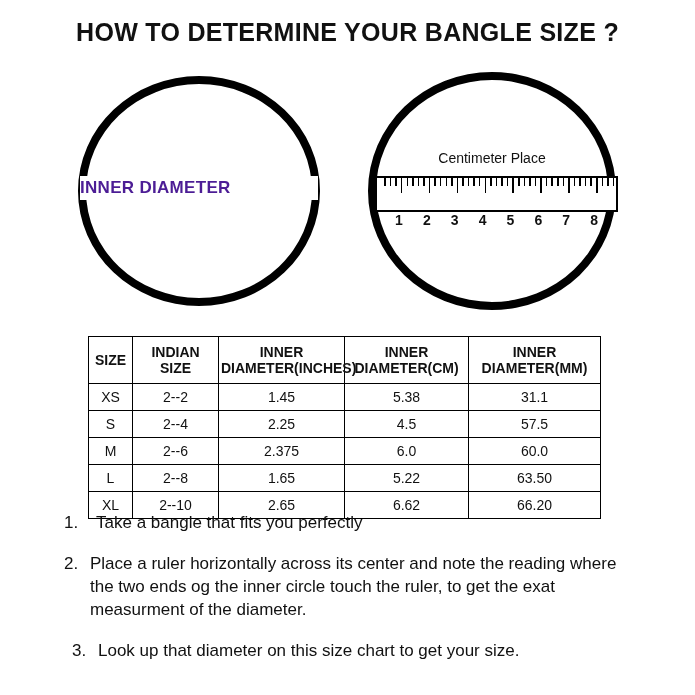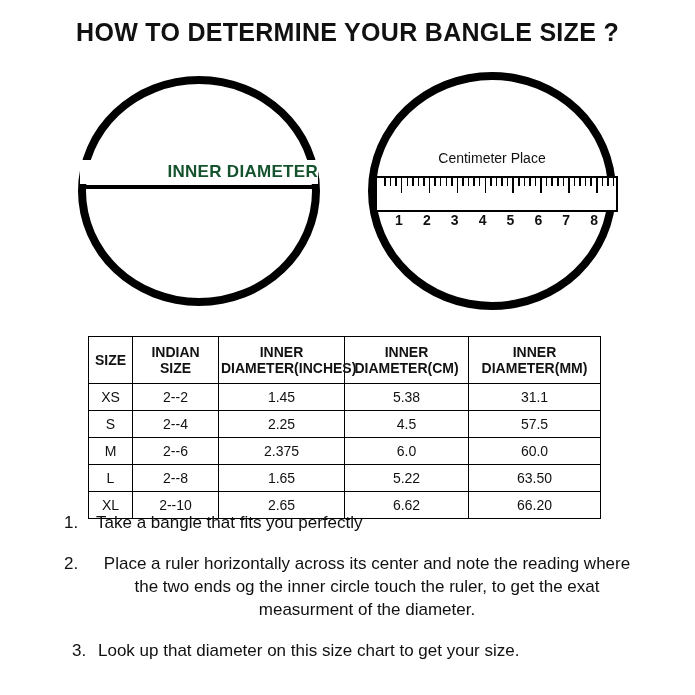--- a/index.html
+++ b/index.html
@@ -71,26 +71,26 @@
     left: 80px;
     top: 113px;
     width: 238px;
     height: 4px;
     background: #000000;
   }
 
   .diameter-label {
     position: absolute;
     left: 80px;
-    top: 88px;
+    top: 104px;
     width: 238px;
-    text-align: right;
+    text-align: left;
     font-size: 17px;
     font-weight: 700;
-    color: #14532d;
+    color: #4c1d95;
     background: #ffffff;
     padding: 2px 0;
     letter-spacing: 0.3px;
   }
 
   .ruler-title {
     position: absolute;
     left: 368px;
     top: 78px;
     width: 248px;
@@ -192,21 +192,20 @@
     font-size: 17px;
     color: #111111;
     width: 26px;
     flex: 0 0 26px;
     line-height: 1.35;
   }
   .step-text {
     font-size: 17px;
     color: #111111;
     line-height: 1.35;
-    text-align: center;
   }
   .step-1 .step-text { padding-left: 6px; }
   .step-3 { margin-left: 8px; }
 </style>
 </head>
 <body>
 
 <div id="page">
 
   <div class="title">HOW TO DETERMINE YOUR BANGLE SIZE ?</div>

